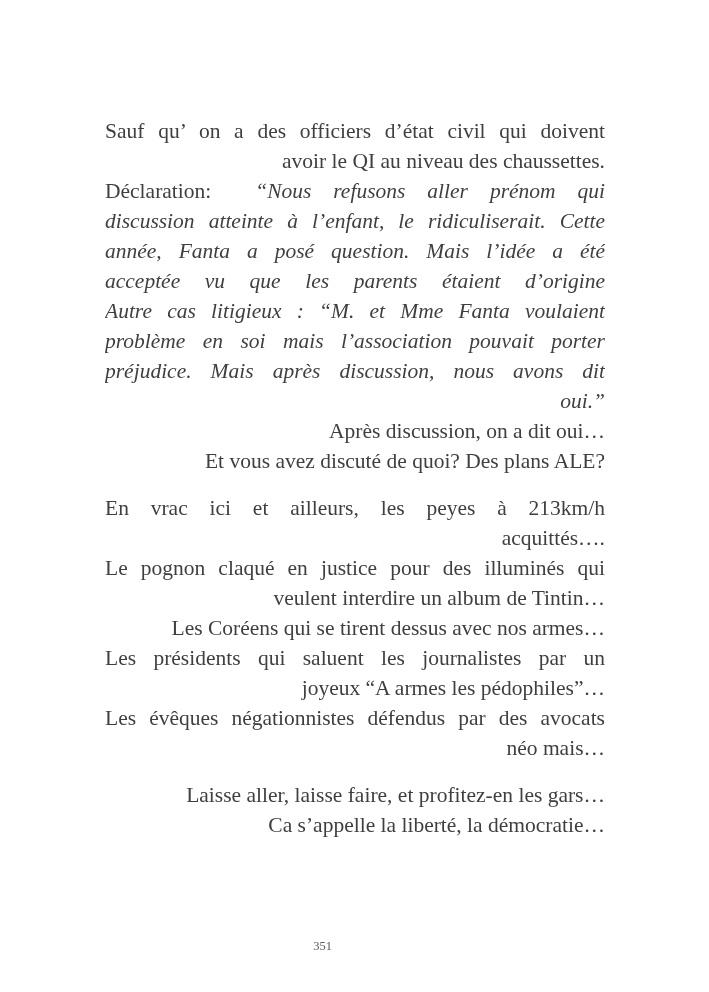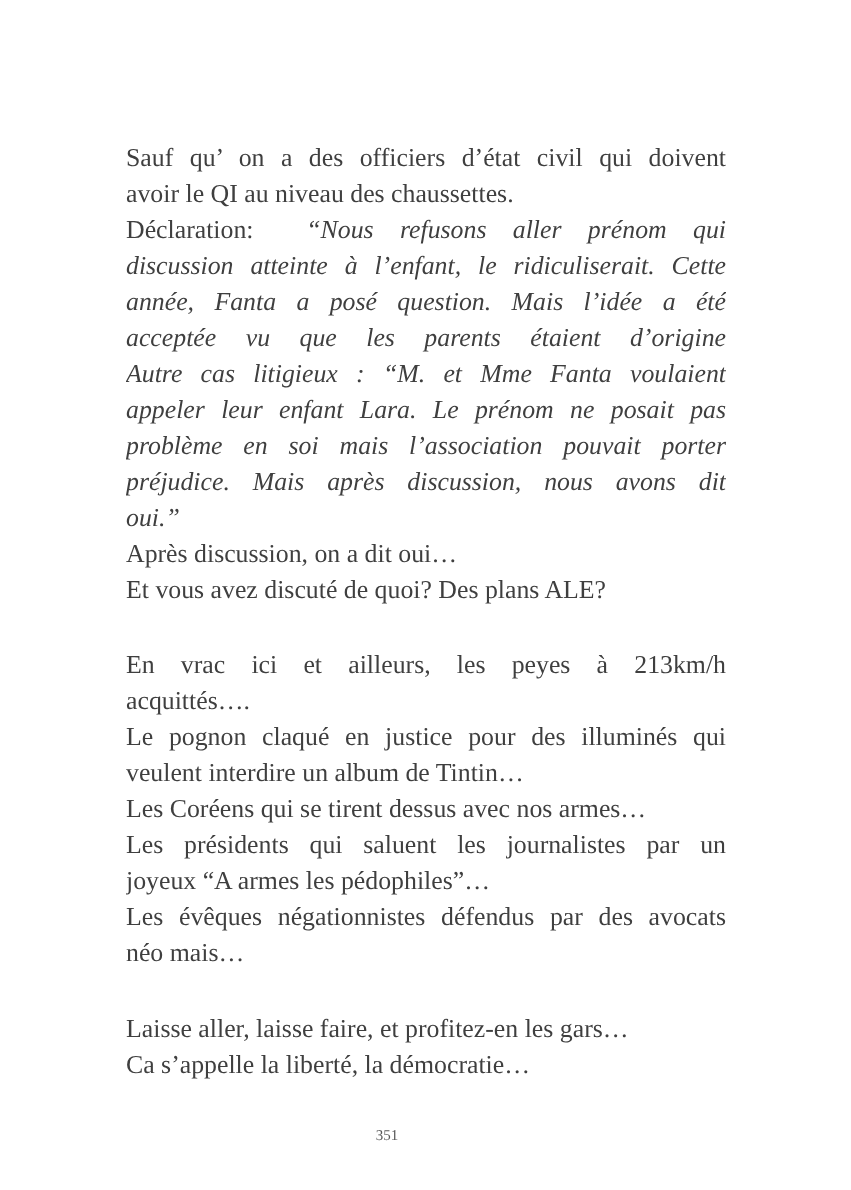--- a/index.html
+++ b/index.html
@@ -15,22 +15,22 @@
     overflow: hidden;
     color: #3f3f3f;
   }
   .textblock {
     position: absolute;
     left: 105px; top: 116px;
     width: 500px;
     font-size: 21.5px;
     line-height: 30px;
   }
-  .block.gap { margin-top: 33px; }
-  .line { height: 30px; overflow: hidden; white-space: normal; }
+  .block.gap { margin-top: 17px; }
+  .line { height: 30px; overflow: hidden; white-space: normal; text-align: right; }
   .line.j { text-align: justify; text-align-last: justify; font-family: Liberation Serif, serif; }
   .seg.i { font-style: italic; }
   .pagenum {
     position: absolute;
     left: 0; top: 940px;
     width: 645px;
     text-align: center;
     font-size: 12.5px;
     line-height: 13px;
     color: #5a5a5a;
@@ -42,21 +42,20 @@
 <div class="page">
   <div class="textblock" id="textblock">
       <div class="block">
         <div class="line j"><span class="seg">Sauf qu’ on a des officiers d’état civil qui doivent</span></div>
         <div class="line"><span class="seg">avoir le QI au niveau des chaussettes.</span></div>
         <div class="line j"><span class="seg">Déclaration:&nbsp; </span><span class="seg i">“Nous refusons aller prénom qui</span></div>
         <div class="line j"><span class="seg i">discussion atteinte à l’enfant, le ridiculiserait. Cette</span></div>
         <div class="line j"><span class="seg i">année, Fanta a posé question. Mais l’idée a été</span></div>
         <div class="line j"><span class="seg i">acceptée vu que les parents étaient d’origine</span></div>
         <div class="line j"><span class="seg i">Autre cas litigieux : “M. et Mme Fanta voulaient</span></div>
-        <div class="line j"><span class="seg i">appeler leur enfant Lara. Le prénom ne posait pas</span></div>
         <div class="line j"><span class="seg i">problème en soi mais l’association pouvait porter</span></div>
         <div class="line j"><span class="seg i">préjudice. Mais après discussion, nous avons dit</span></div>
         <div class="line"><span class="seg i">oui.”</span></div>
         <div class="line"><span class="seg">Après discussion, on a dit oui…</span></div>
         <div class="line"><span class="seg">Et vous avez discuté de quoi? Des plans ALE?</span></div>
       </div>
       <div class="block gap">
         <div class="line j"><span class="seg">En vrac ici et ailleurs, les peyes à 213km/h</span></div>
         <div class="line"><span class="seg">acquittés….</span></div>
         <div class="line j"><span class="seg">Le pognon claqué en justice pour des illuminés qui</span></div>

